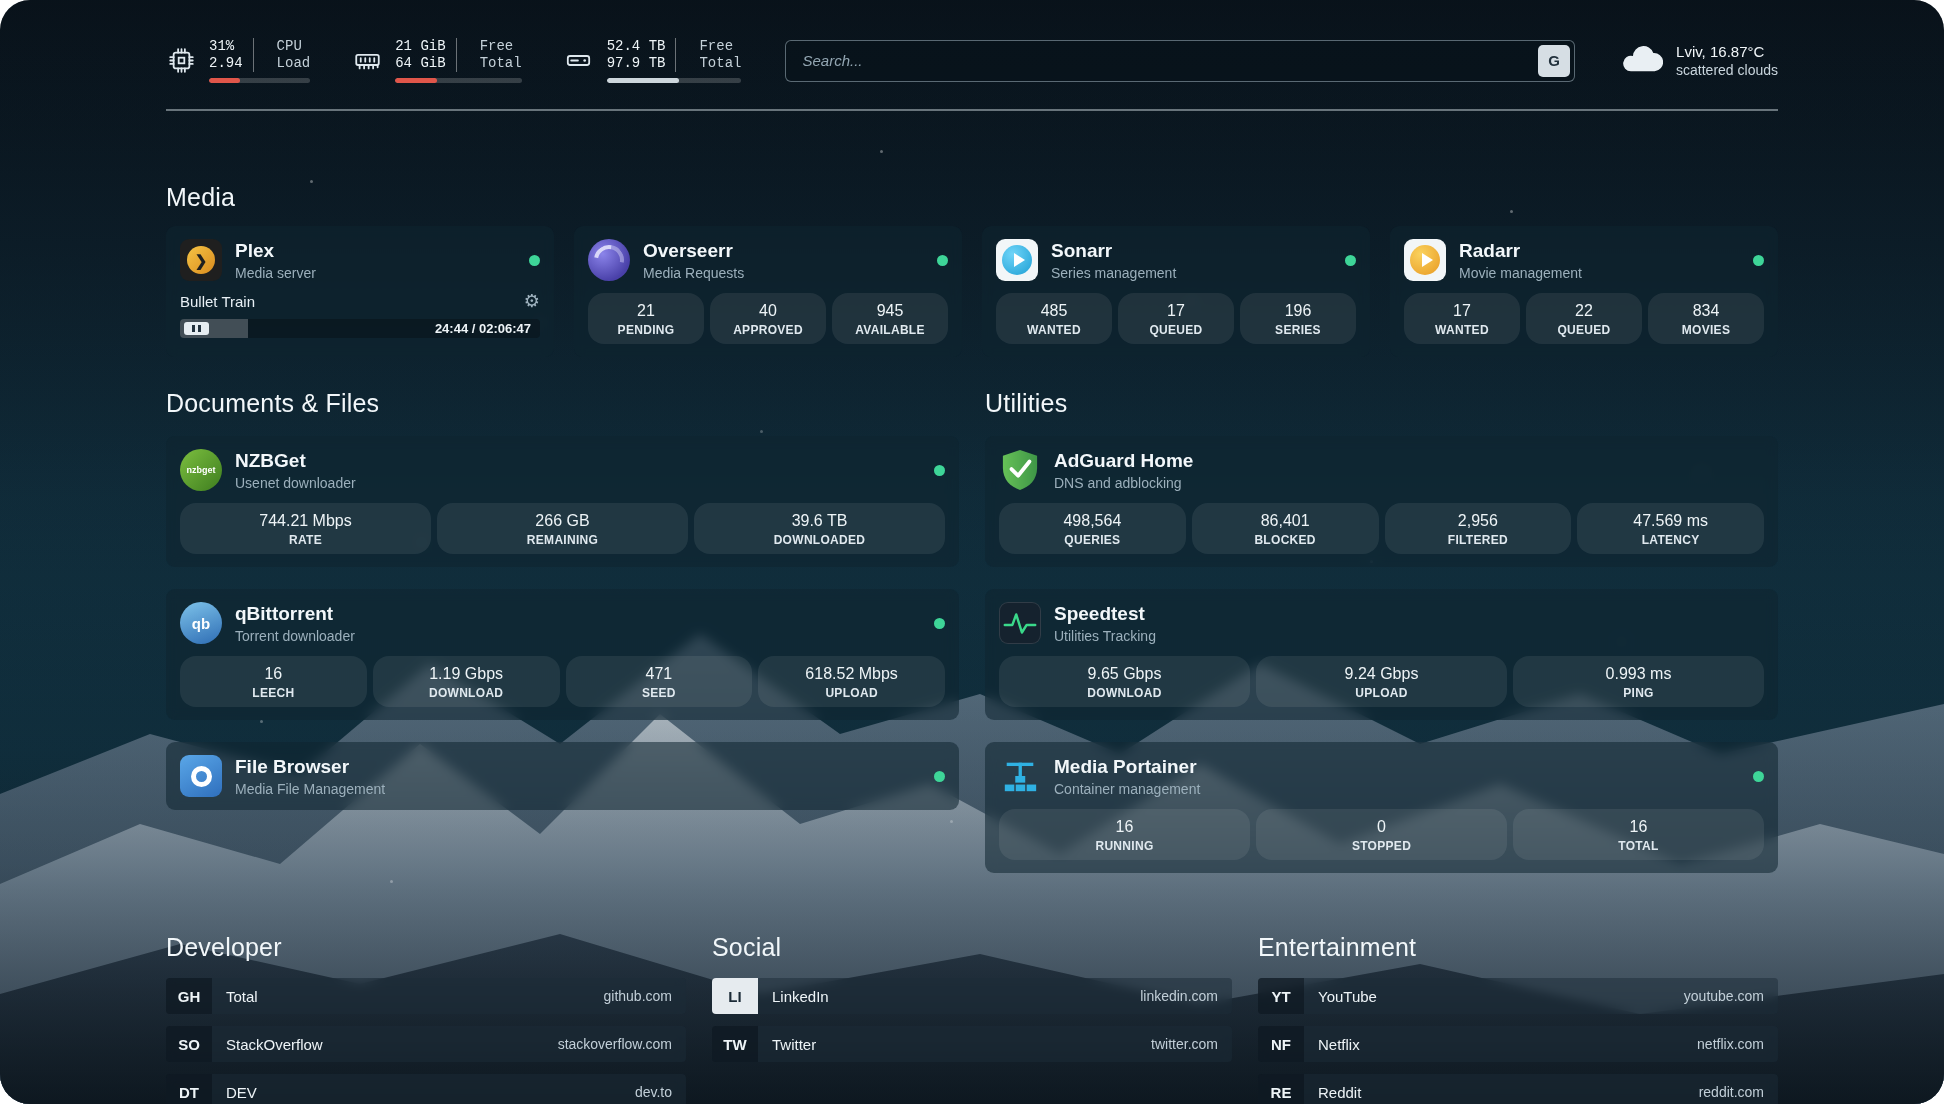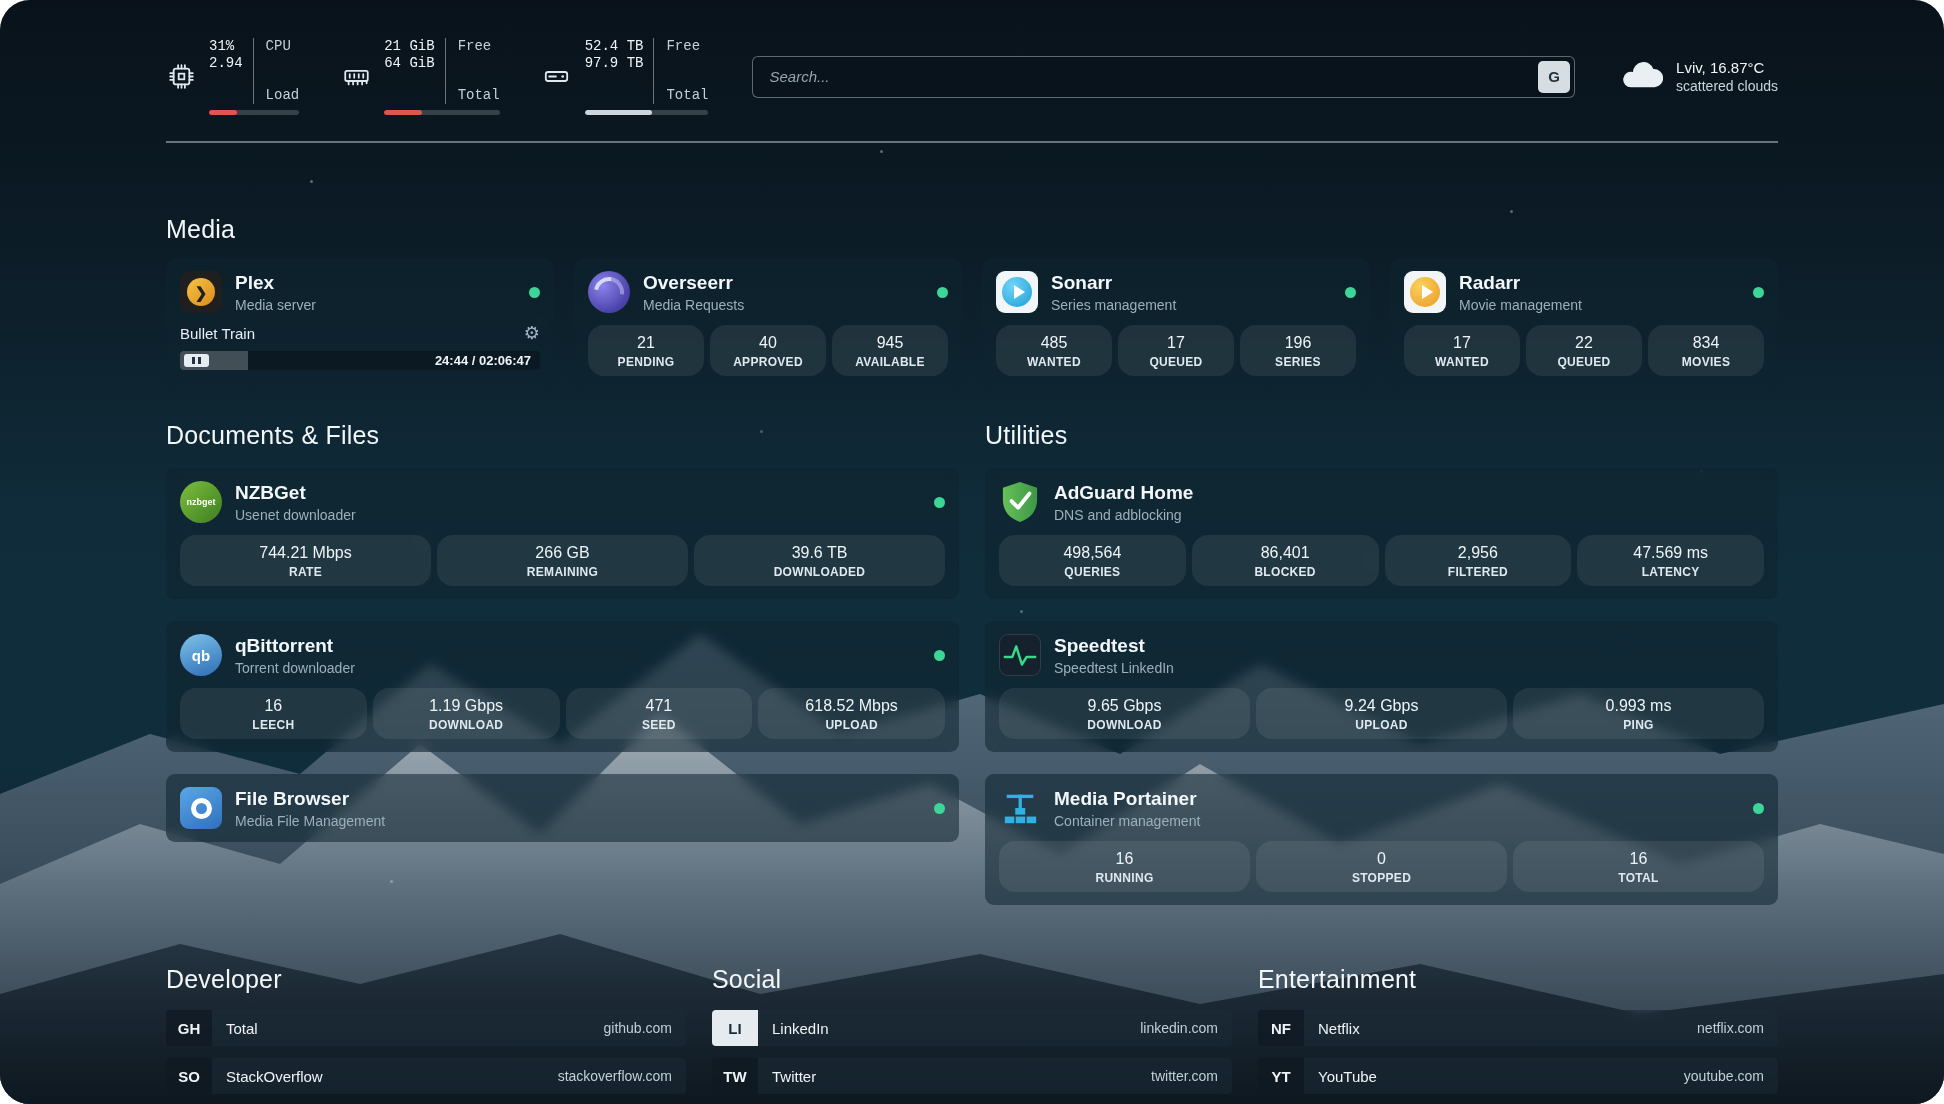--- a/index.html
+++ b/index.html
@@ -28,21 +28,21 @@
 
   
   .topbar { display:flex; align-items:center; padding-top:38px; }
   .metrics { display:flex; gap:42px; flex:none; }
   .metric { display:flex; gap:13px; align-items:center; }
   .m-icon { width:30px; height:30px; display:flex; align-items:center; justify-content:center; color:#dfe8ee; flex:none; }
   .m-body { display:flex; flex-direction:column;font-family:Liberation Mono, monospace; }
   .m-grid { display:flex; font-size:14px; line-height:17px; }
   .m-col { display:flex; flex-direction:column; }
   .m-col.vals { padding-right:10px; color:#eef4f7; }
-  .m-col.labs { padding-left:12px; border-left:1px solid rgba(255,255,255,.4); color:#c4d0d8;gap:32px; }
+  .m-col.labs { padding-left:23px; border-left:1px solid rgba(255,255,255,.4); color:#c4d0d8; }
   .m-bar { margin-top:6px; height:5px; border-radius:3px; background:rgba(255,255,255,.18); overflow:hidden; }
   .m-fill { height:100%; border-radius:3px; }
 
   .search { flex:1; margin:0 44px; position:relative; }
   .search input { width:100%; height:42px; background:rgba(8,18,26,.55); border:1px solid rgba(158,176,188,.55);
     border-radius:6px; color:#e8eef2; padding:0 56px 0 16px; font-size:15px; font-family:inherit; outline:none;font-style:italic; }
   .search input::placeholder { color:#93a6b2; }
   .search-btn { position:absolute; right:5px; top:5px; width:32px; height:32px; background:#d6dee4; color:#22313c;
     border:none; border-radius:5px; font-weight:700; font-size:15px; font-family:inherit; cursor:pointer; }
 
@@ -486,21 +486,21 @@
 
         <div class="card">
           <div class="card-head">
             <span class="icon speedtest">
               <svg viewBox="0 0 40 40" width="38" height="38" aria-hidden="true">
                 <polyline points="4,22 12,22 16,11 22,30 27,22 36,22" fill="none" stroke="#3ad98a" stroke-width="2.6" stroke-linecap="round" stroke-linejoin="round"></polyline>
               </svg>
             </span>
             <div class="titles">
               <div class="svc-name">Speedtest</div>
-              <div class="svc-sub">Speedtest LinkedIn</div>
+              <div class="svc-sub">Utilities Tracking</div>
             </div>
           </div>
           <div class="stats">
             <div class="stat">
               <div class="stat-v">9.65 Gbps</div>
               <div class="stat-l">DOWNLOAD</div>
             </div>
             <div class="stat">
               <div class="stat-v">9.24 Gbps</div>
               <div class="stat-l">UPLOAD</div>
@@ -581,30 +581,30 @@
         <div class="bm-row">
           <span class="bm-abbr">TW</span>
           <span class="bm-name">Twitter</span>
           <span class="bm-url">twitter.com</span>
         </div>
       </div>
 
       <div class="bm-col">
         <h2 class="section-title">Entertainment</h2>
         <div class="bm-row">
+          <span class="bm-abbr">YT</span>
+          <span class="bm-name">YouTube</span>
+          <span class="bm-url">youtube.com</span>
+        </div>
+        <div class="bm-row">
           <span class="bm-abbr">NF</span>
           <span class="bm-name">Netflix</span>
           <span class="bm-url">netflix.com</span>
         </div>
         <div class="bm-row">
-          <span class="bm-abbr">YT</span>
-          <span class="bm-name">YouTube</span>
-          <span class="bm-url">youtube.com</span>
-        </div>
-        <div class="bm-row">
           <span class="bm-abbr">RE</span>
           <span class="bm-name">Reddit</span>
           <span class="bm-url">reddit.com</span>
         </div>
       </div>
 
     </div>
   </div>
 </div>
 

